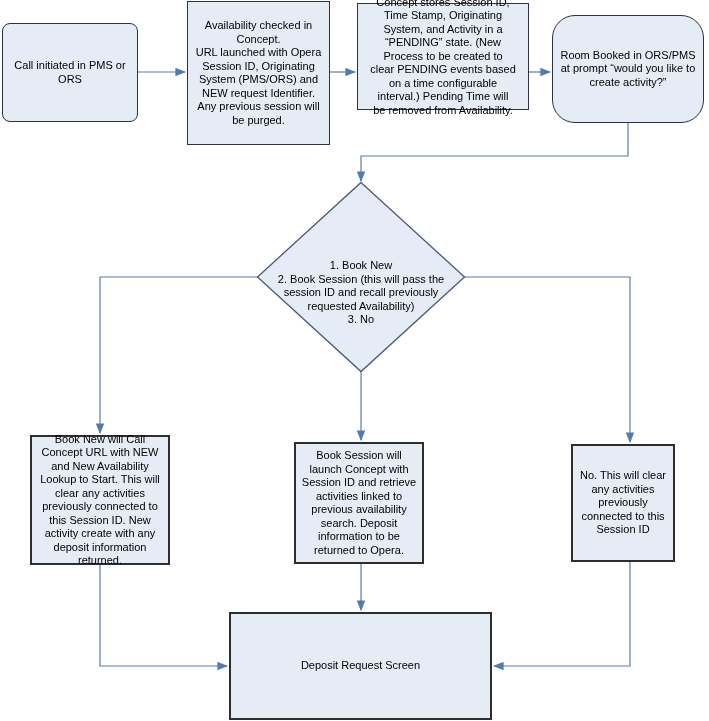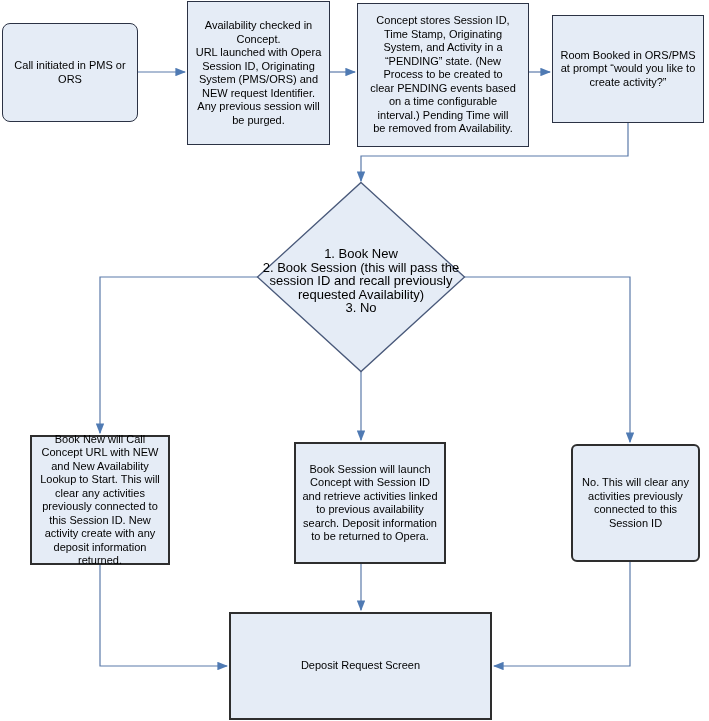--- a/index.html
+++ b/index.html
@@ -25,37 +25,37 @@
     text-align:center;
     font-size:11px;
     line-height:13.5px;
     color:#000000;
     padding:1px 4px;
     white-space:pre-line;
   }
   .node.heavy { border-width:2px; border-color:#2e2e2e; }
   #n-start        { left:2px;   top:23px;  width:136px; height:99px;border-radius:8px;  }
   #n-avail        { left:187px; top:1px;   width:143px; height:144px; }
-  #n-store        { left:357px; top:3px;   width:172px; height:144px; padding:3px 12px; }
-  #n-room         { left:552px; top:15px;  width:152px; height:108px; }
+  #n-store        { left:357px; top:3px;   width:172px; height:107px; padding:3px 12px; }
+  #n-room         { left:552px; top:15px;  width:152px; height:108px;border-radius:23px; }
   #n-booknew      { left:30px;  top:435px; width:140px; height:130px; }
-  #n-booksession  { left:294px; top:442px; width:152px; height:122px; }
-  #n-no           { left:571px; top:444px; width:129px; height:118px;border-radius:6px; }
+  #n-booksession  { left:294px; top:442px; width:130px; height:122px; }
+  #n-no           { left:571px; top:444px; width:104px; height:118px; }
   #n-deposit      { left:229px; top:612px; width:263px; height:108px;align-items:center; }
   .diamond-wrap {
     position:absolute;
     left:256px; top:181px; width:210px; height:192px;
   }
   .diamond-wrap svg { position:absolute; left:0; top:0; }
   .diamond-label {
     position:absolute;
-    left:5px; top:4px; width:200px; height:192px;
+    left:5px; top:16px; width:200px; height:192px;
     display:flex; align-items:center; justify-content:center;
     text-align:center;
-    font-size:13px;
+    font-size:11px;
     line-height:13.5px;
     color:#000000;
     white-space:pre-line;
   }
 </style>
 </head>
 <body>
 
 <div class="canvas">
 

